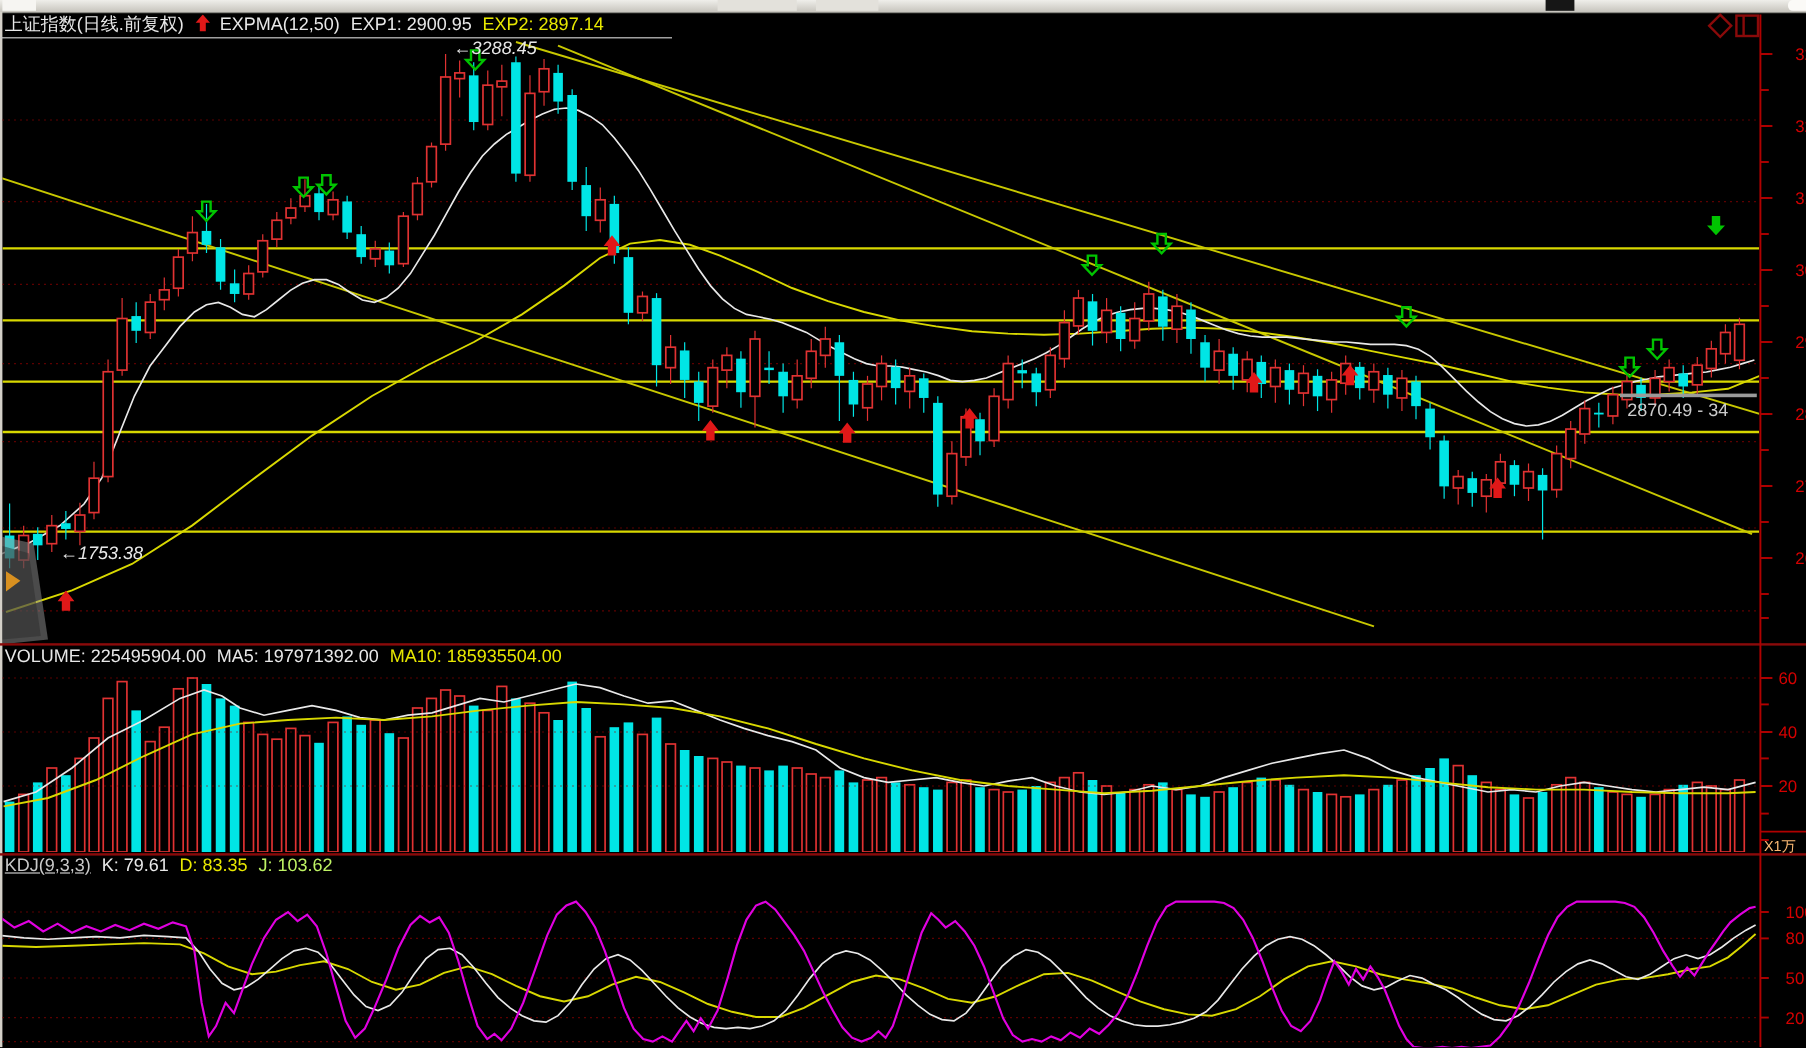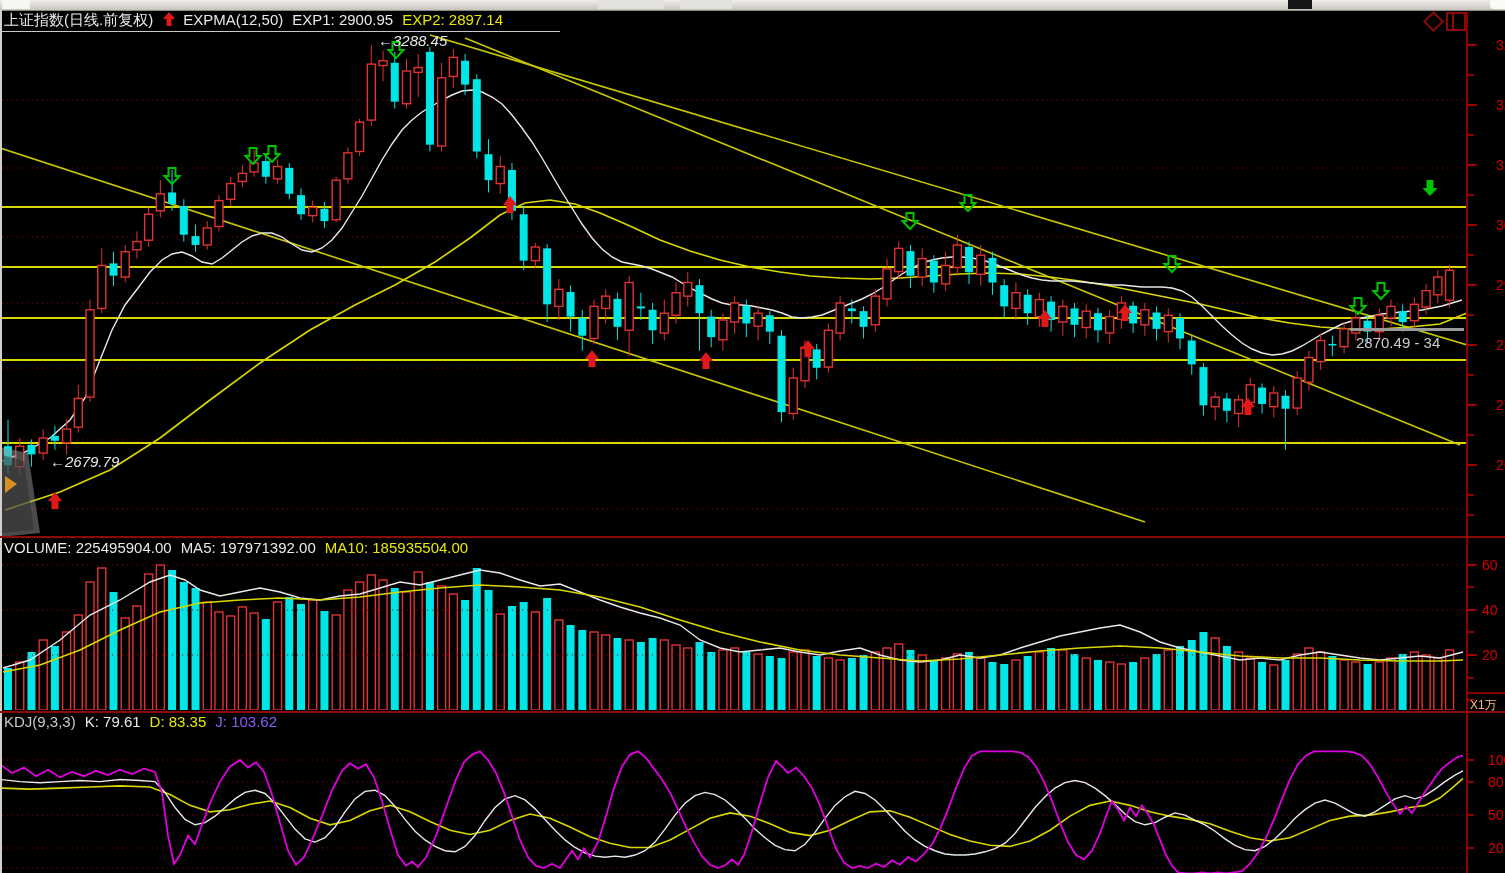--- a/index.html
+++ b/index.html
@@ -4,21 +4,21 @@
 <style>
   html,body{margin:0;padding:0;background:#000;overflow:hidden;}
   #app{position:relative;width:1505px;height:873px;background:#000;overflow:hidden;
        font-family:"Liberation Sans","DejaVu Sans",sans-serif;}
   #toolbar{position:absolute;left:0;top:0;width:1505px;height:10px;
            background:linear-gradient(#efeeea,#c7c4bd);border-bottom:1px solid #8a8a84;}
   .tseg{position:absolute;top:0;height:9px;}
   #left-border{position:absolute;left:0;top:10px;width:2px;height:863px;background:#d4d0c8;}
   .hdr{position:absolute;font-size:15px;white-space:nowrap;z-index:5;}
   .hdr span{margin-right:9px;}
-  .w{color:#e8e8e8;} .y{color:#e8e800;} .m{color:#8b5cf6;} .g{color:#c9c9c9;}
+  .w{color:#e8e8e8;} .y{color:#e8e800;} .m{color:#bef264;} .g{color:#c9c9c9;text-decoration:underline;}
   svg{position:absolute;left:0;top:0;}
   #peak-label,#low-label{position:absolute;color:#e8e8e8;font-size:15px;z-index:6;white-space:nowrap;font-style:italic;}
   #range-label{position:absolute;color:#cccccc;font-size:15px;z-index:6;white-space:nowrap;}
   #range-bar{position:absolute;height:3px;background:#9a9a9a;z-index:6;}
   #vol-unit{position:absolute;color:#fdba74;font-size:12px;z-index:6;}
   #title-underline{position:absolute;left:0;top:31px;width:560px;height:1px;background:#c8c8c8;z-index:4;}
 </style>
 </head>
 <body>
 
@@ -561,18 +561,18 @@
 
   <div class="hdr" style="left:4px;top:539px;">
     <span class="w">VOLUME: 225495904.00</span><span class="w">MA5: 197971392.00</span><span class="y">MA10: 185935504.00</span>
   </div>
 
   <div class="hdr" style="left:4px;top:713px;">
     <span class="g">KDJ(9,3,3)</span><span class="w">K: 79.61</span><span class="y">D: 83.35</span><span class="m">J: 103.62</span>
   </div>
 
   <div id="peak-label" style="left: 378px; top: 32px;">←3288.45</div>
-  <div id="low-label" style="left: 50px; top: 453px;">←2679.79</div>
+  <div id="low-label" style="left: 50px; top: 453px;">←1753.38</div>
   <div id="range-bar" style="left: 1350px; top: 328px; width: 114px;"></div>
   <div id="range-label" style="left: 1356px; top: 334px;">2870.49 - 34</div>
   <div id="vol-unit" style="left: 1470px; top: 697px;">X1万</div>
 
 </div>
 
 </body></html>

